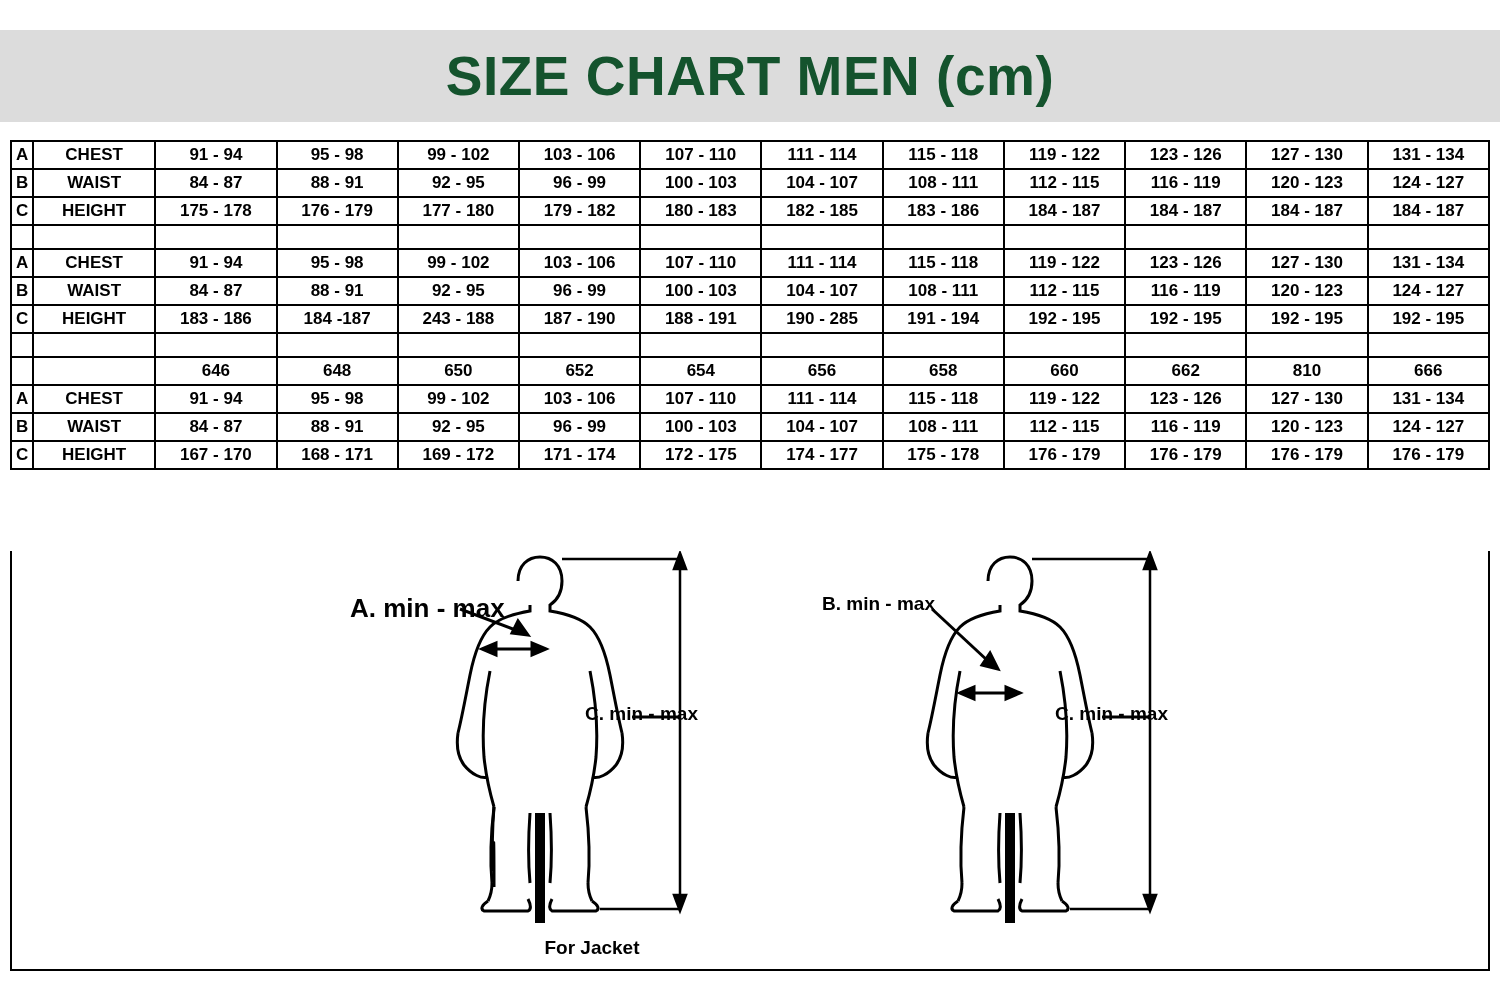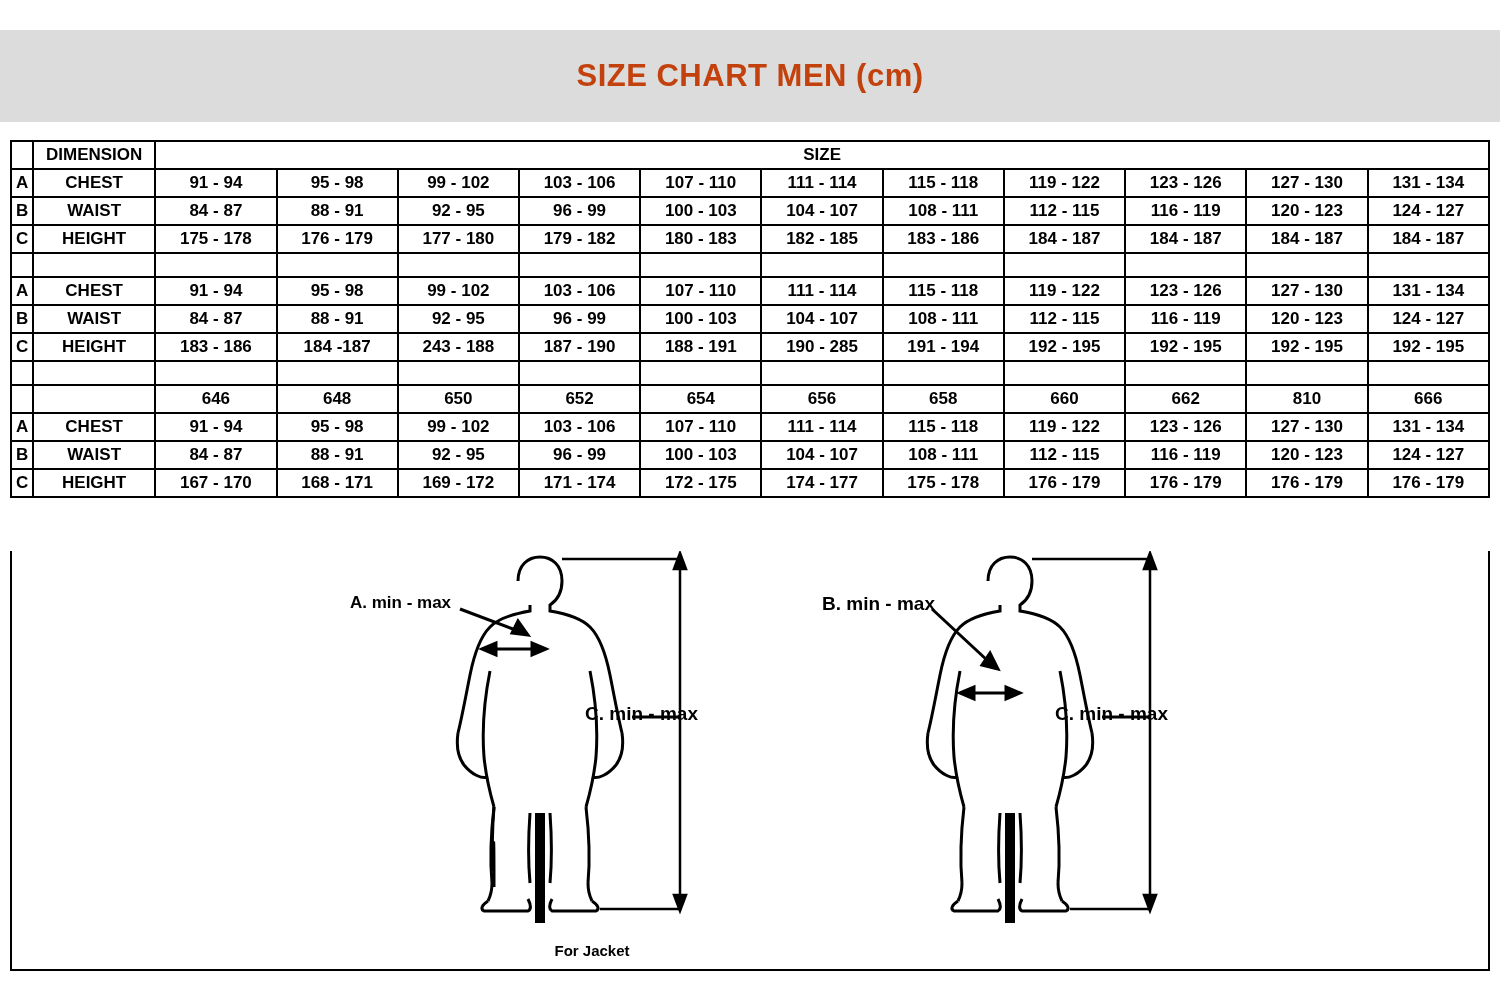--- a/index.html
+++ b/index.html
@@ -27,24 +27,24 @@
     left: 0;
     top: 30px;
     width: 1500px;
     height: 92px;
     background: #dcdcdc;
     display: flex;
     align-items: center;
     justify-content: center;
   }
   .title-text {
-    font-size: 31px;
+    font-size: 55px;
     font-weight: bold;
     letter-spacing: 0.5px;
-    color: #c2410c;
+    color: #14532d;
     font-family: "Liberation Sans", sans-serif;
   }
 
   
   .table-wrap {
     position: absolute;
     left: 10px;
     top: 140px;
     width: 1480px;
   }
@@ -117,21 +117,21 @@
     width: 520px;
     height: 418px;
   }
   .fig-left { left: 320px; }
   .fig-right { left: 790px; }
   .fig-caption {
     position: absolute;
     bottom: 10px;
     width: 100%;
     text-align: center;
-    font-size: 15px;
+    font-size: 19px;
     font-weight: bold;
   }
   .fig-svg {
     position: absolute;
     left: 0;
     top: 0;
   }
 </style>
 </head>
 <body>
@@ -154,25 +154,20 @@
           <col style="width:121px">
           <col style="width:121px">
         <col style="width:121px">
           <col style="width:121px">
           <col style="width:121px">
         <col style="width:121px">
           <col style="width:121px">
       </colgroup>
       <tbody>
 
-        <tr>
-          <td class="col-letter blank"></td>
-          <td class="col-dim dim-head">DIMENSION</td>
-          <td class="size-head" colspan="11">SIZE</td>
-        </tr>
 
         <tr>
           <td class="col-letter">A</td>
           <td class="col-dim">CHEST</td>
           <td>91 - 94</td>
           <td>95 - 98</td>
           <td>99 - 102</td>
           <td>103 - 106</td>
           <td>107 - 110</td>
           <td>111 - 114</td>
@@ -405,21 +400,21 @@
           <g stroke="#000" stroke-width="2.5" fill="#000">
             <line x1="348" y1="8" x2="348" y2="352"></line>
             <polygon points="348,2 342,18 354,18"></polygon>
             <polygon points="348,360 342,344 354,344"></polygon>
             <line x1="230" y1="8" x2="348" y2="8"></line>
             <line x1="268" y1="358" x2="348" y2="358"></line>
           </g>
 
           <line x1="300" y1="166" x2="348" y2="166" stroke="#000" stroke-width="3"></line>
         </svg>
-        <div style="position:absolute;left:18px;top:42px;font-size:17px;font-weight:bold;">A. min - max</div>
+        <div style="position:absolute;left:18px;top:42px;font-size:26px;font-weight:bold;">A. min - max</div>
         <div style="position:absolute;left:253px;top:152px;font-size:19px;font-weight:bold;">C. min - max</div>
         <div class="fig-caption">For Jacket</div>
       </div>
 
       <div class="fig-block fig-right">
         <svg class="fig-svg" width="520" height="400" viewBox="0 0 520 400">
           <g fill="none" stroke="#000" stroke-width="3">
             <path d="M186,30 C186,14 196,6 208,6 C220,6 230,14 230,30 C230,42 224,50 218,54 L218,60 C230,62 248,66 258,76 C268,86 274,104 278,124 C282,144 286,166 290,182"></path>
             <path d="M198,54 L198,60 C186,62 168,66 158,76 C148,86 142,104 138,124 C134,144 130,166 126,182"></path>
             <path d="M126,182 C124,196 126,206 132,214 C140,224 150,228 156,226"></path>

